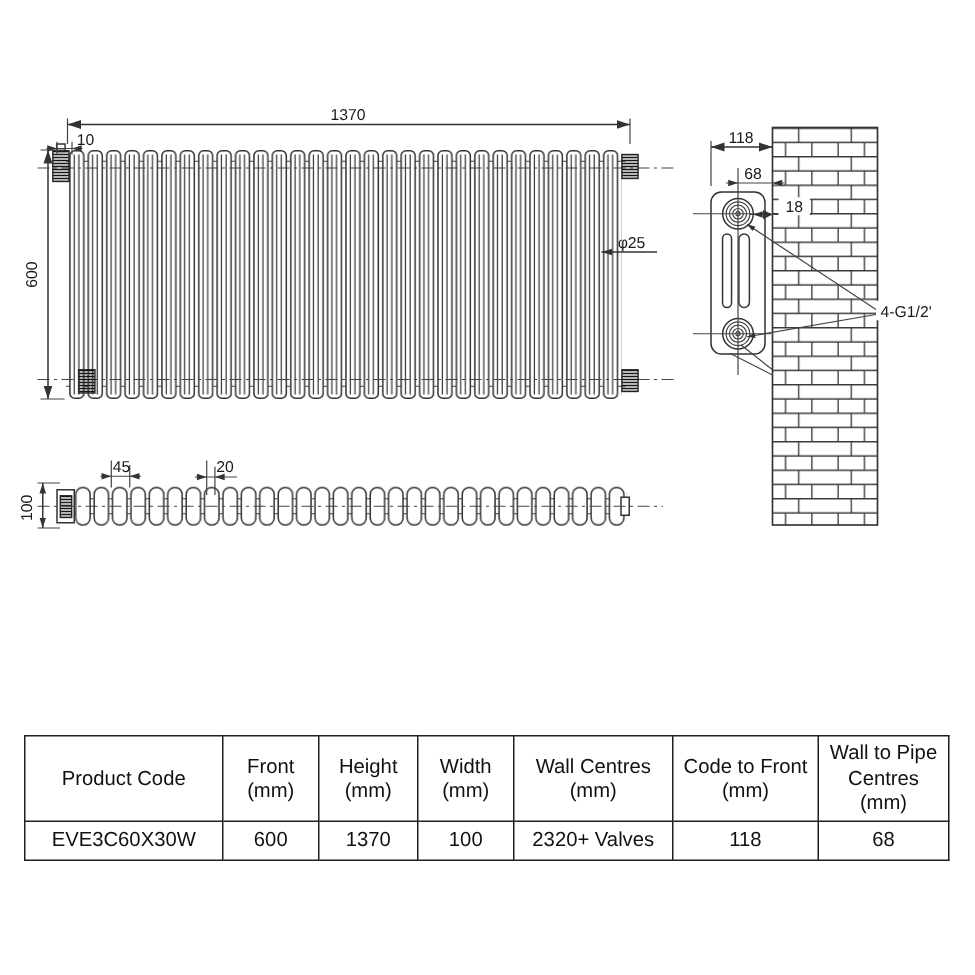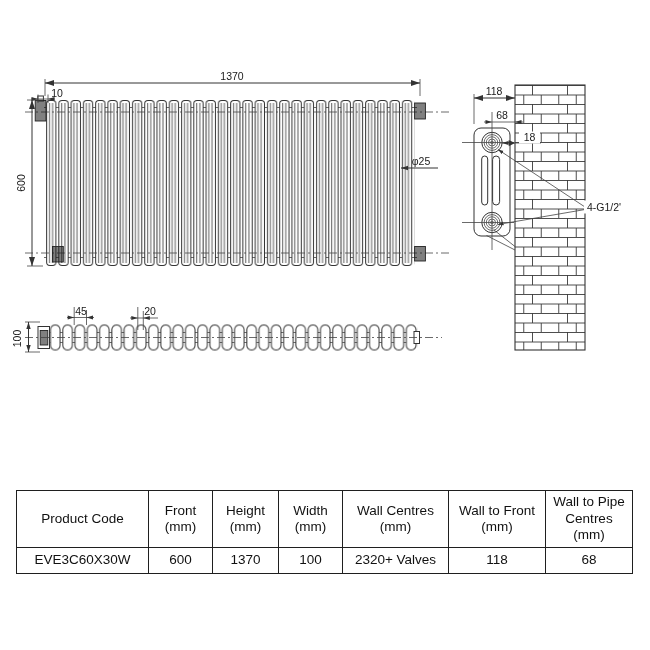--- a/index.html
+++ b/index.html
@@ -202,21 +202,21 @@
       <tr>
         <th>Product Code</th>
         <th>Front
 (mm)</th>
         <th>Height
 (mm)</th>
         <th>Width
 (mm)</th>
         <th>Wall Centres
 (mm)</th>
-        <th>Wall to Front
+        <th>Code to Front
 (mm)</th>
         <th>Wall to Pipe
 Centres
 (mm)</th>
       </tr>
     </thead>
     <tbody>
       <tr>
         <td>EVE3C60X30W</td>
         <td>600</td>

